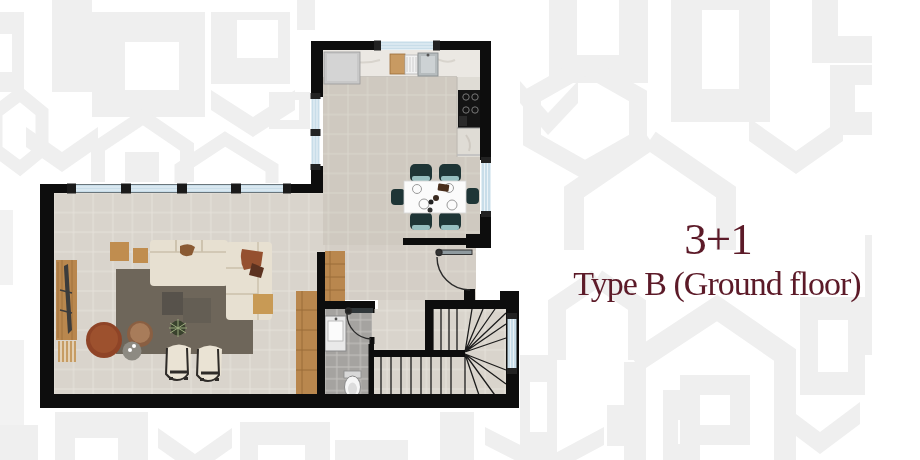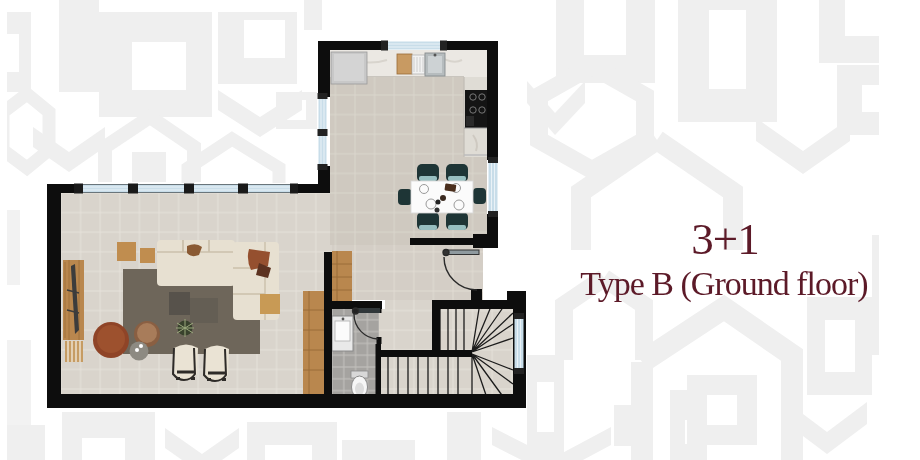--- a/index.html
+++ b/index.html
@@ -1,16 +1,16 @@
 <!DOCTYPE html>
 <html><head>
 <meta charset="utf-8">
 <style>
 html,body{margin:0;padding:0;background:#ffffff;}
-#c{position:relative;width:872px;height:460px;overflow:hidden;font-family:"Liberation Serif",serif;padding-left:7px;}
+#c{position:relative;width:872px;height:460px;overflow:hidden;font-family:"Liberation Serif",serif;}
 </style>
 </head>
 <body>
 <div id="c">
 <svg width="920" height="460" viewBox="0 0 920 460">
 <defs>
 <pattern id="tile" width="19.6" height="19.6" patternUnits="userSpaceOnUse" x="54" y="193">
   <rect width="19.6" height="19.6" fill="#d9d4cc"></rect>
   <rect width="19.6" height="19.6" fill="none" stroke="#e6e2db" stroke-width="1"></rect>
 </pattern>

